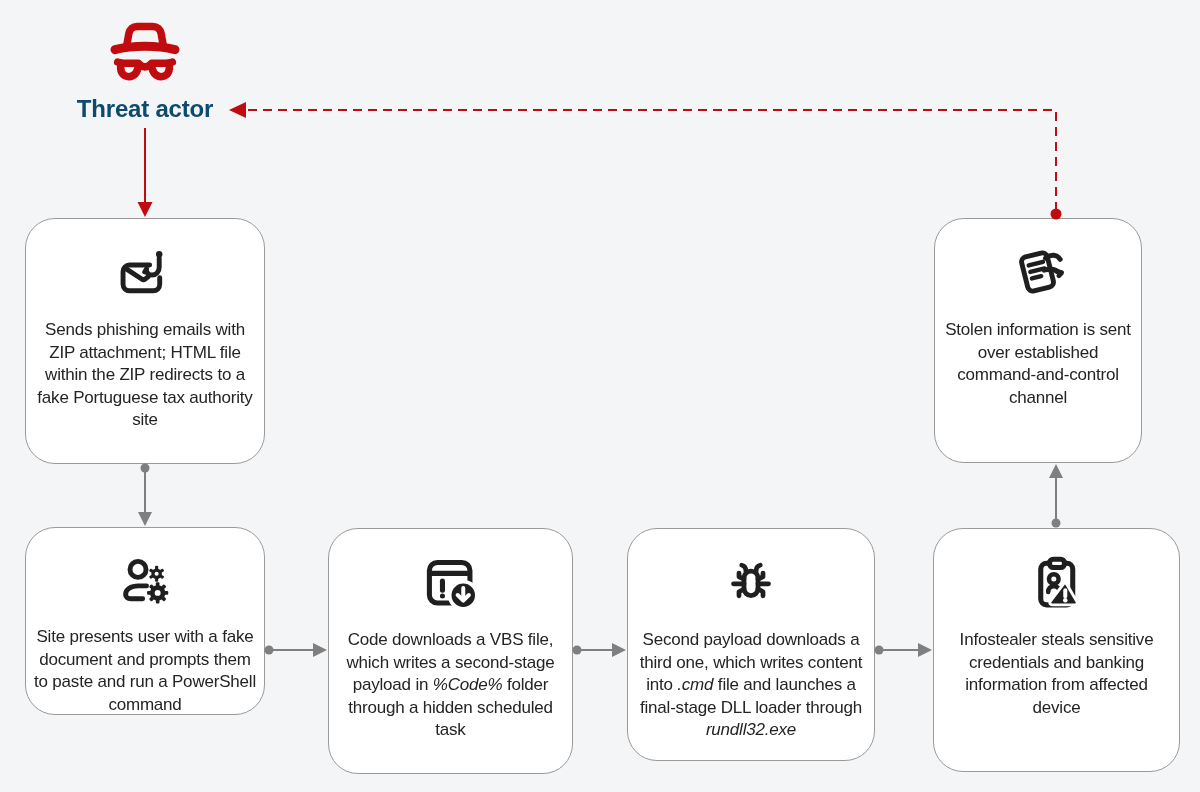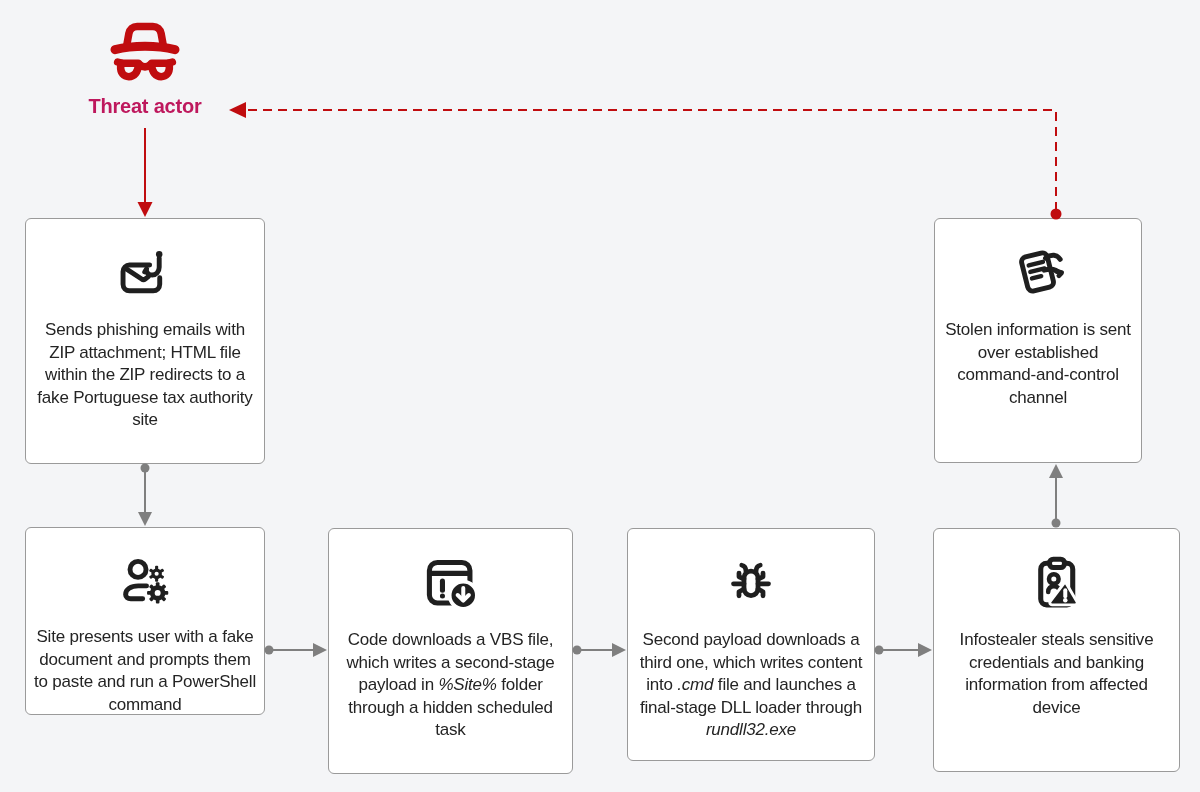--- a/index.html
+++ b/index.html
@@ -4,34 +4,34 @@
 <style>
   html,body{margin:0;padding:0;}
   body{
     width:1200px;height:792px;position:relative;overflow:hidden;
     background:#f4f5f7;
     font-family:"Liberation Sans", sans-serif;
   }
   .canvas{position:absolute;inset:0;}
   .node{
     position:absolute;background:#ffffff;border:1.5px solid #9a9a9a;
-    border-radius:6px;box-sizing:border-box;
+    border-radius:30px;box-sizing:border-box;
     display:flex;flex-direction:column;align-items:center;
     padding-top:22px;
   }
   .node .icon-wrap{height:64px;display:flex;align-items:center;justify-content:center;}
   .node-text{
     margin:14px 0 0 0;padding:0 8px;text-align:center;
     font-size:17px;line-height:1.33;color:#242424;letter-spacing:-0.2px;
   }
   .node-text em{font-style:italic;}
   #connector-layer{position:absolute;left:0;top:0;pointer-events:none;}
   .ta-label{
     position:absolute;left:30px;top:95px;width:230px;text-align:center;
-    font-size:20px;font-weight:700;color:#be185d;letter-spacing:-0.2px;
+    font-size:24px;font-weight:700;color:#0c4a6e;letter-spacing:-0.2px;
   }
   .ta-icon{position:absolute;left:100px;top:8px;}
 </style>
 </head>
 <body>
 
 <div class="canvas">
 
   <svg class="ta-icon" width="90" height="84" viewBox="0 0 24 22" fill="none" stroke="#c00c0f" stroke-width="2" stroke-linecap="round" stroke-linejoin="round">
     <path d="M7.1 9.9 L7.7 6.6 C7.9 5.5 8.8 4.7 9.9 4.7 h4.2 c1.1 0 2 .8 2.2 1.9 l.6 3.3"></path>
@@ -96,21 +96,21 @@
         <path d="M4.2 8.4 H18.8"></path>
         <path d="M8.8 11.3 V14.7"></path>
         <circle cx="8.8" cy="16.9" r="0.95" fill="#1f1f1f" stroke="none"></circle>
         <circle cx="16.6" cy="16.6" r="5.1" fill="#1f1f1f" stroke="#ffffff" stroke-width="1.4"></circle>
         <g stroke="#ffffff" stroke-width="1.5">
           <path d="M16.6 13.9 V18.3"></path>
           <path d="M14.5 16.5 L16.6 18.6 L18.7 16.5"></path>
         </g>
       </svg>
     </div>
-    <p class="node-text"><span>Code downloads a VBS file, which writes a second-stage payload in </span><em>%Site%</em><span> folder through a hidden scheduled task</span></p>
+    <p class="node-text"><span>Code downloads a VBS file, which writes a second-stage payload in </span><em>%Code%</em><span> folder through a hidden scheduled task</span></p>
   </div>
 
   <div class="node" style="left:627px;top:528px;width:248px;height:233px;">
     <div class="icon-wrap">
       <svg width="64" height="60" viewBox="0 0 24 24" fill="none" stroke="#1f1f1f" stroke-width="1.9" stroke-linecap="round" stroke-linejoin="round">
         <rect x="9.2" y="7.2" width="5.6" height="9.8" rx="2.8"></rect>
         <path d="M10 7.5 c0 -1.5 -.6 -2.4 -1.7 -2.6"></path>
         <path d="M14 7.5 c0 -1.5 .6 -2.4 1.7 -2.6"></path>
         <path d="M9.2 10.4 L7.2 9.5 V8"></path>
         <path d="M9.2 12.3 H5"></path>

